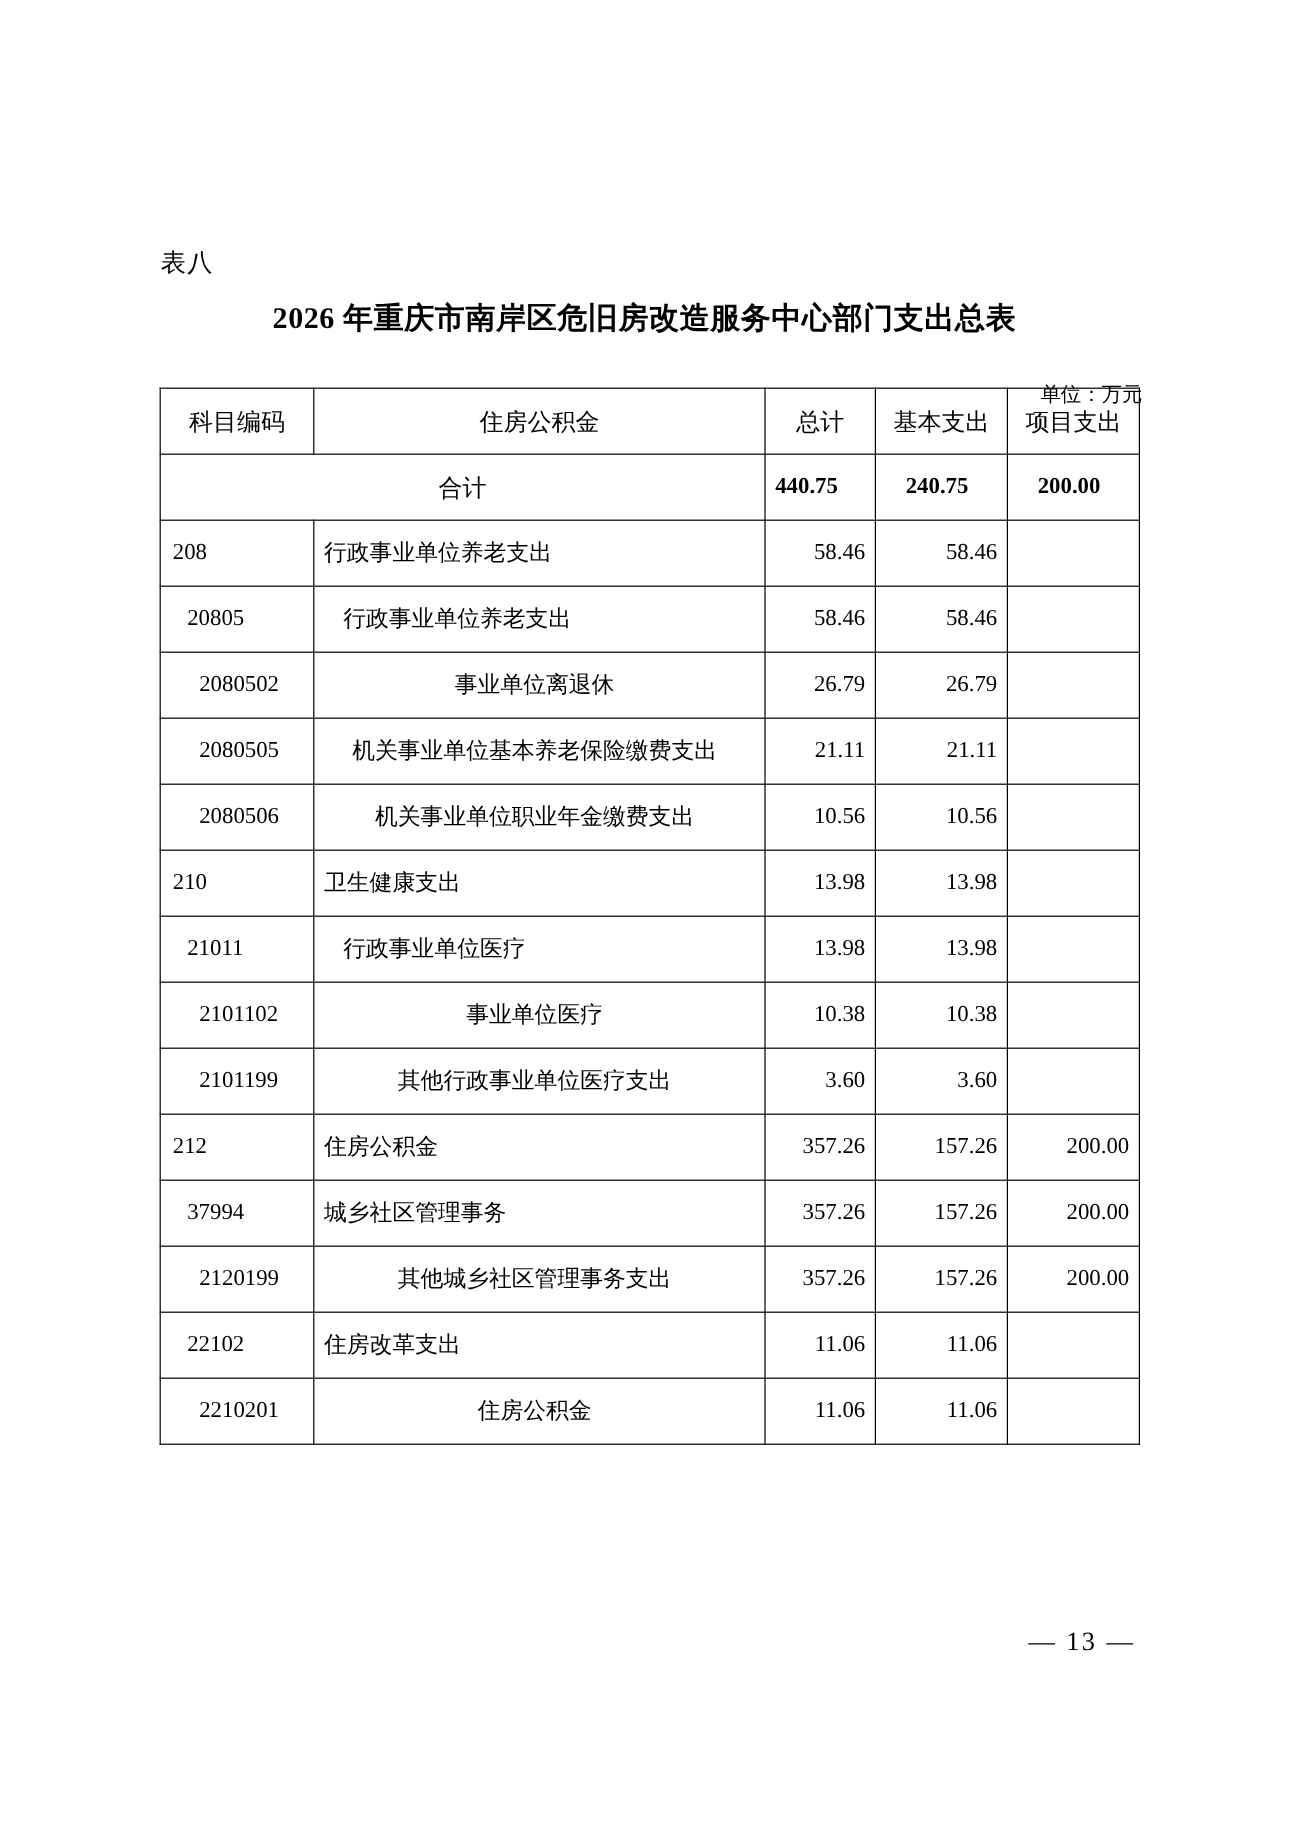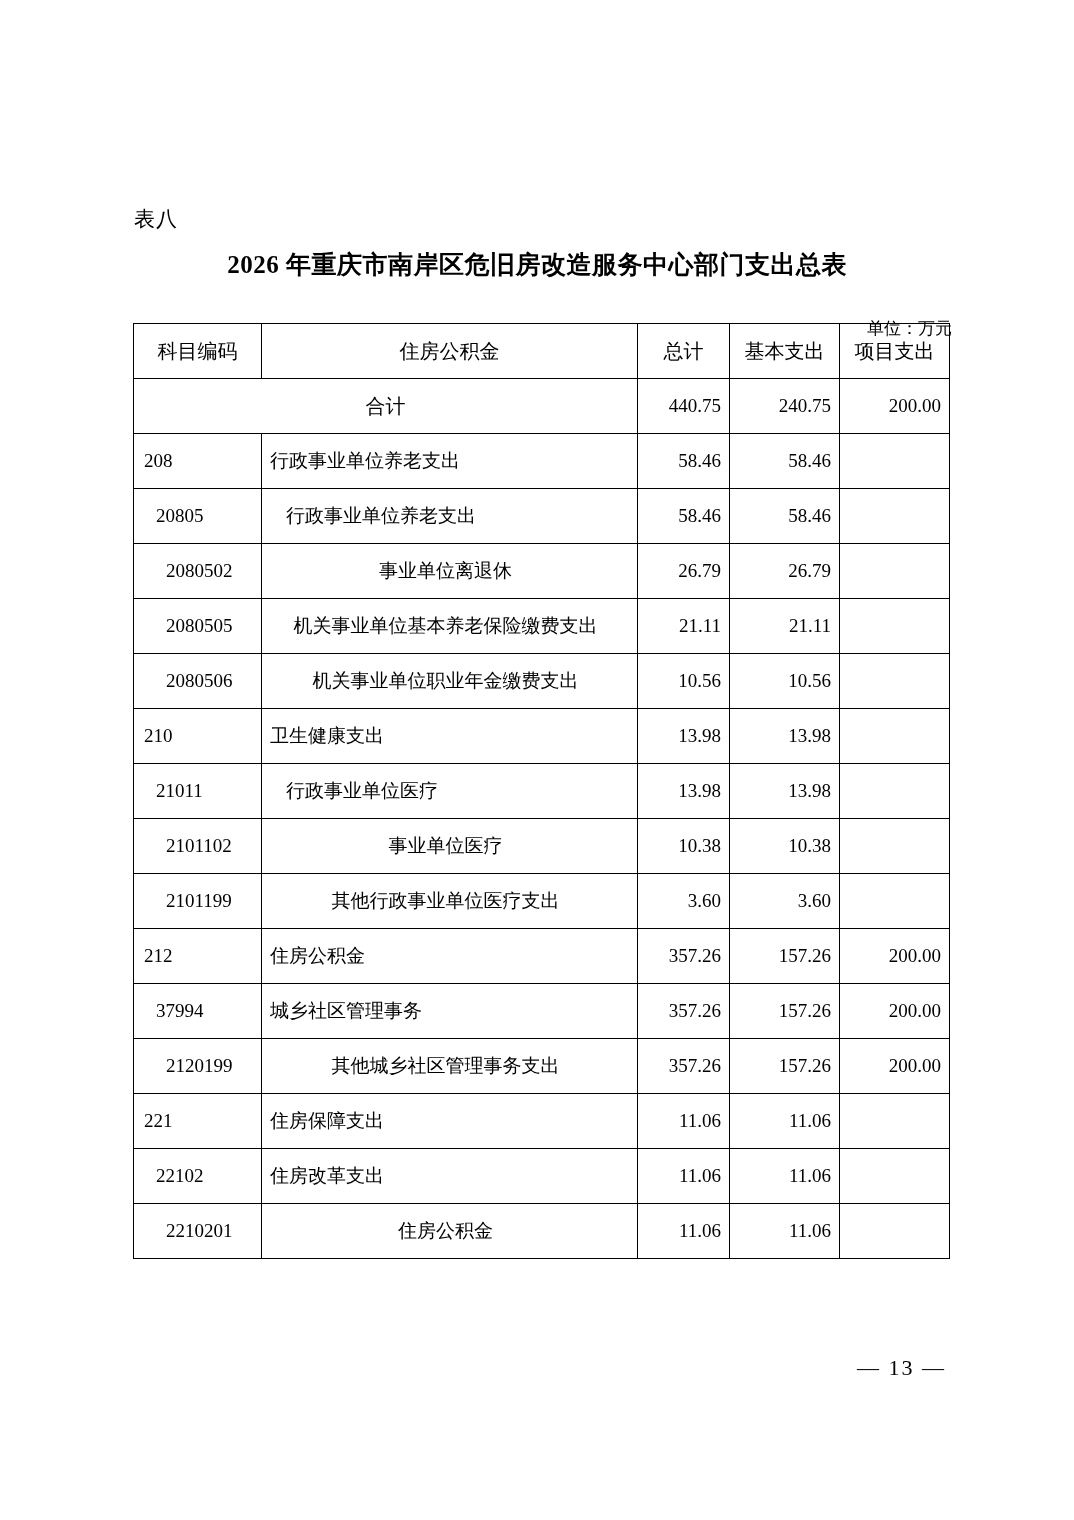--- a/index.html
+++ b/index.html
@@ -74,21 +74,22 @@
     text-align: center;
     font-size: 20px;
   }
   .row-sum td {
     text-align: center;
     font-weight: bold;
     font-size: 20px;
   }
   .row-sum td.num {
     text-align: right;
-    padding-right: 8px;
+    padding-right: 32px;
+    font-weight: bold;
   }
   td.code {
     text-align: left;
     font-size: 19px;
   }
   td.code.lvl1 { padding-left: 10px; }
   td.code.lvl2 { padding-left: 22px; }
   td.code.lvl3 { padding-left: 32px; }
   td.name {
     text-align: left;
@@ -224,27 +225,20 @@
           <td class="num">200.00</td>
         </tr>
         <tr>
           <td class="code lvl3">2120199</td>
           <td class="name lvl3 center">其他城乡社区管理事务支出</td>
           <td class="num">357.26</td>
           <td class="num">157.26</td>
           <td class="num">200.00</td>
         </tr>
         <tr>
-          <td class="code lvl1">221</td>
-          <td class="name lvl1">住房保障支出</td>
-          <td class="num">11.06</td>
-          <td class="num">11.06</td>
-          <td class="num"></td>
-        </tr>
-        <tr>
           <td class="code lvl2">22102</td>
           <td class="name lvl1">住房改革支出</td>
           <td class="num">11.06</td>
           <td class="num">11.06</td>
           <td class="num"></td>
         </tr>
         <tr>
           <td class="code lvl3">2210201</td>
           <td class="name lvl3 center">住房公积金</td>
           <td class="num">11.06</td>

